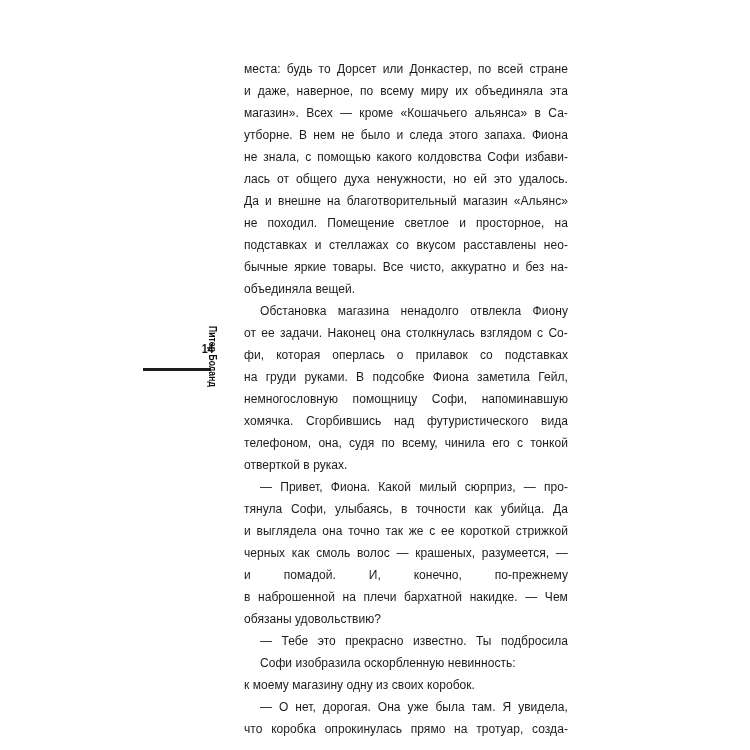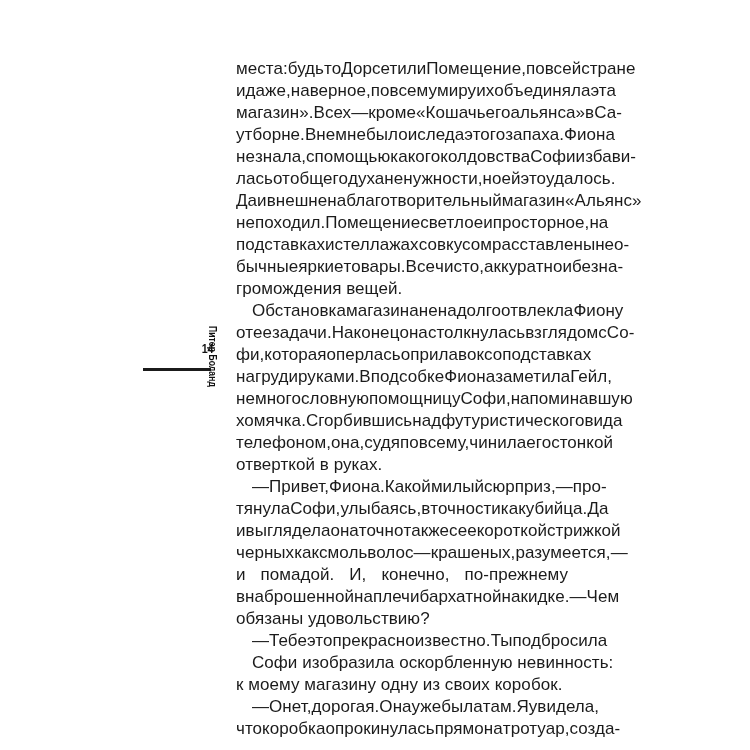--- a/index.html
+++ b/index.html
@@ -62,25 +62,26 @@
   }
 
   
   .text-column {
     position: absolute;
     left: 236px;
     top: 58px;
     width: 332px;
   }
   .line {
-    font-size: 17px;
+    font-size: 12px;
     line-height: 22px;
     white-space: nowrap;
     letter-spacing: 0.05px;
     color: #1b1b1b;
+    margin-left: 8px;
   }
   
   .line.just {
     display: flex;
     justify-content: space-between;
   }
   .line.just > i {
     font-style: normal;
     white-space: pre;
   }
@@ -111,21 +112,21 @@
     </div>
   </div>
 
   <div class="text-column" id="text-column">
       <div class="line just">
         <i>места:</i>
         <i>будь</i>
         <i>то</i>
         <i>Дорсет</i>
         <i>или</i>
-        <i>Помещение,</i>
+        <i>Донкастер,</i>
         <i>по</i>
         <i>всей</i>
         <i>стране</i>
       </div>
       <div class="line just">
         <i>и</i>
         <i>даже,</i>
         <i>наверное,</i>
         <i>по</i>
         <i>всему</i>
@@ -208,21 +209,21 @@
         <i>бычные</i>
         <i>яркие</i>
         <i>товары.</i>
         <i>Все</i>
         <i>чисто,</i>
         <i>аккуратно</i>
         <i>и</i>
         <i>без</i>
         <i>на-</i>
       </div>
-      <div class="line last">громождения вещей.</div>
+      <div class="line last">объединяла вещей.</div>
       <div class="line just indent">
         <i>Обстановка</i>
         <i>магазина</i>
         <i>ненадолго</i>
         <i>отвлекла</i>
         <i>Фиону</i>
       </div>
       <div class="line just">
         <i>от</i>
         <i>ее</i>

